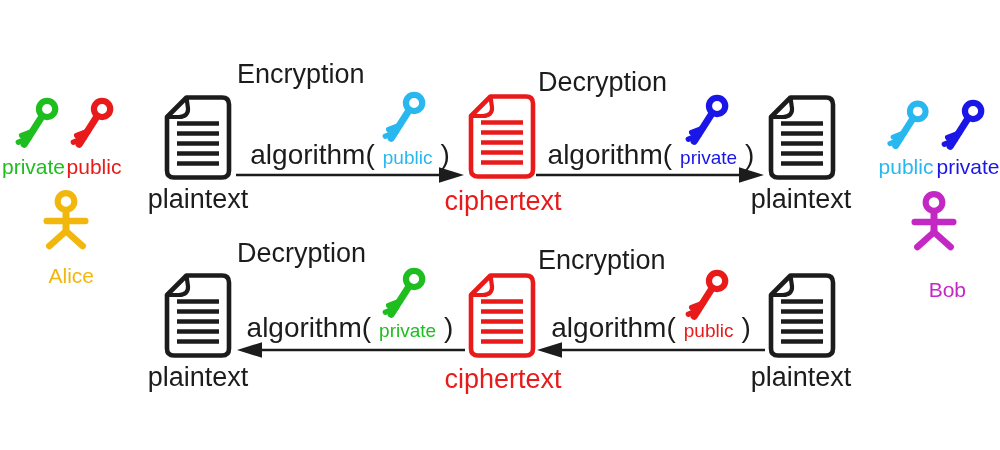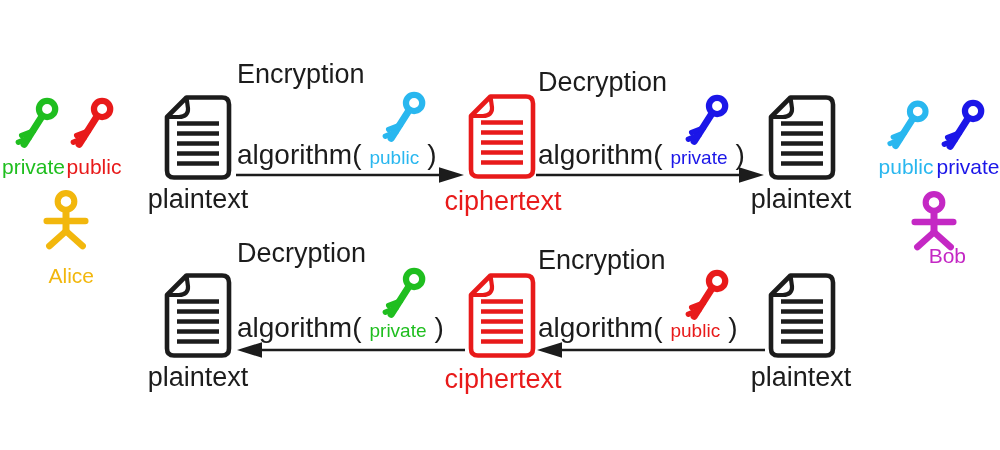--- a/index.html
+++ b/index.html
@@ -14,21 +14,21 @@
   .c-black   { color:#1c1c1c; }
   .c-red     { color:#e81a1a; }
   .c-green   { color:#1fbe1f; }
   .c-cyan    { color:#29b7ef; }
   .c-blue    { color:#1b16e8; }
   .c-gold    { color:#f2b70d; }
   .c-magenta { color:#c428c4; }
 
   .doc-label  { font-size:27px; text-align:center; white-space:nowrap; }
   .flow-title { font-size:27px; text-align:left; white-space:nowrap; }
-  .formula    { font-size:28px; white-space:nowrap; }
+  .formula    { font-size:28px; text-align:center; white-space:nowrap; }
   .formula .arg { font-size:19px; margin:0 8px; }
   .key-label  { font-size:21px; text-align:center; white-space:nowrap; }
   .name-label { font-size:21px; text-align:right; white-space:nowrap; }
 </style>
 </head>
 <body>
 
 <svg width="0" height="0" style="position:absolute" aria-hidden="true">
   <defs>
     <symbol id="sym-key" viewBox="0 0 56 66" overflow="visible">
@@ -118,21 +118,21 @@
       <use href="#sym-key"></use>
     </svg>
   <svg class="abs c-blue" style="left:940px; top:98px" width="47" height="55">
       <use href="#sym-key"></use>
     </svg>
   <div class="abs key-label c-cyan" style="left:874px; top:155px; width:64px">public</div>
   <div class="abs key-label c-blue" style="left:936px; top:155px; width:64px">private</div>
   <svg class="abs c-magenta" style="left:906px; top:191px" width="56" height="63">
       <use href="#sym-person"></use>
     </svg>
-  <div class="abs name-label c-magenta" style="left:904px; top:244px; width:62px">Bob</div>
+  <div class="abs name-label c-magenta" style="left:904px; top:278px; width:62px">Bob</div>
 
   <svg class="abs c-black" style="left:163px; top:271px" width="70" height="89">
       <use href="#sym-doc"></use>
     </svg>
   <div class="abs doc-label c-black" style="left:128px; top:362px; width:140px">plaintext</div>
 
   <div class="abs flow-title c-black" style="left:237px; top:238px; width:226px">Decryption</div>
   <svg class="abs c-green" style="left:381px; top:266px" width="47" height="55">
       <use href="#sym-key"></use>
     </svg>

